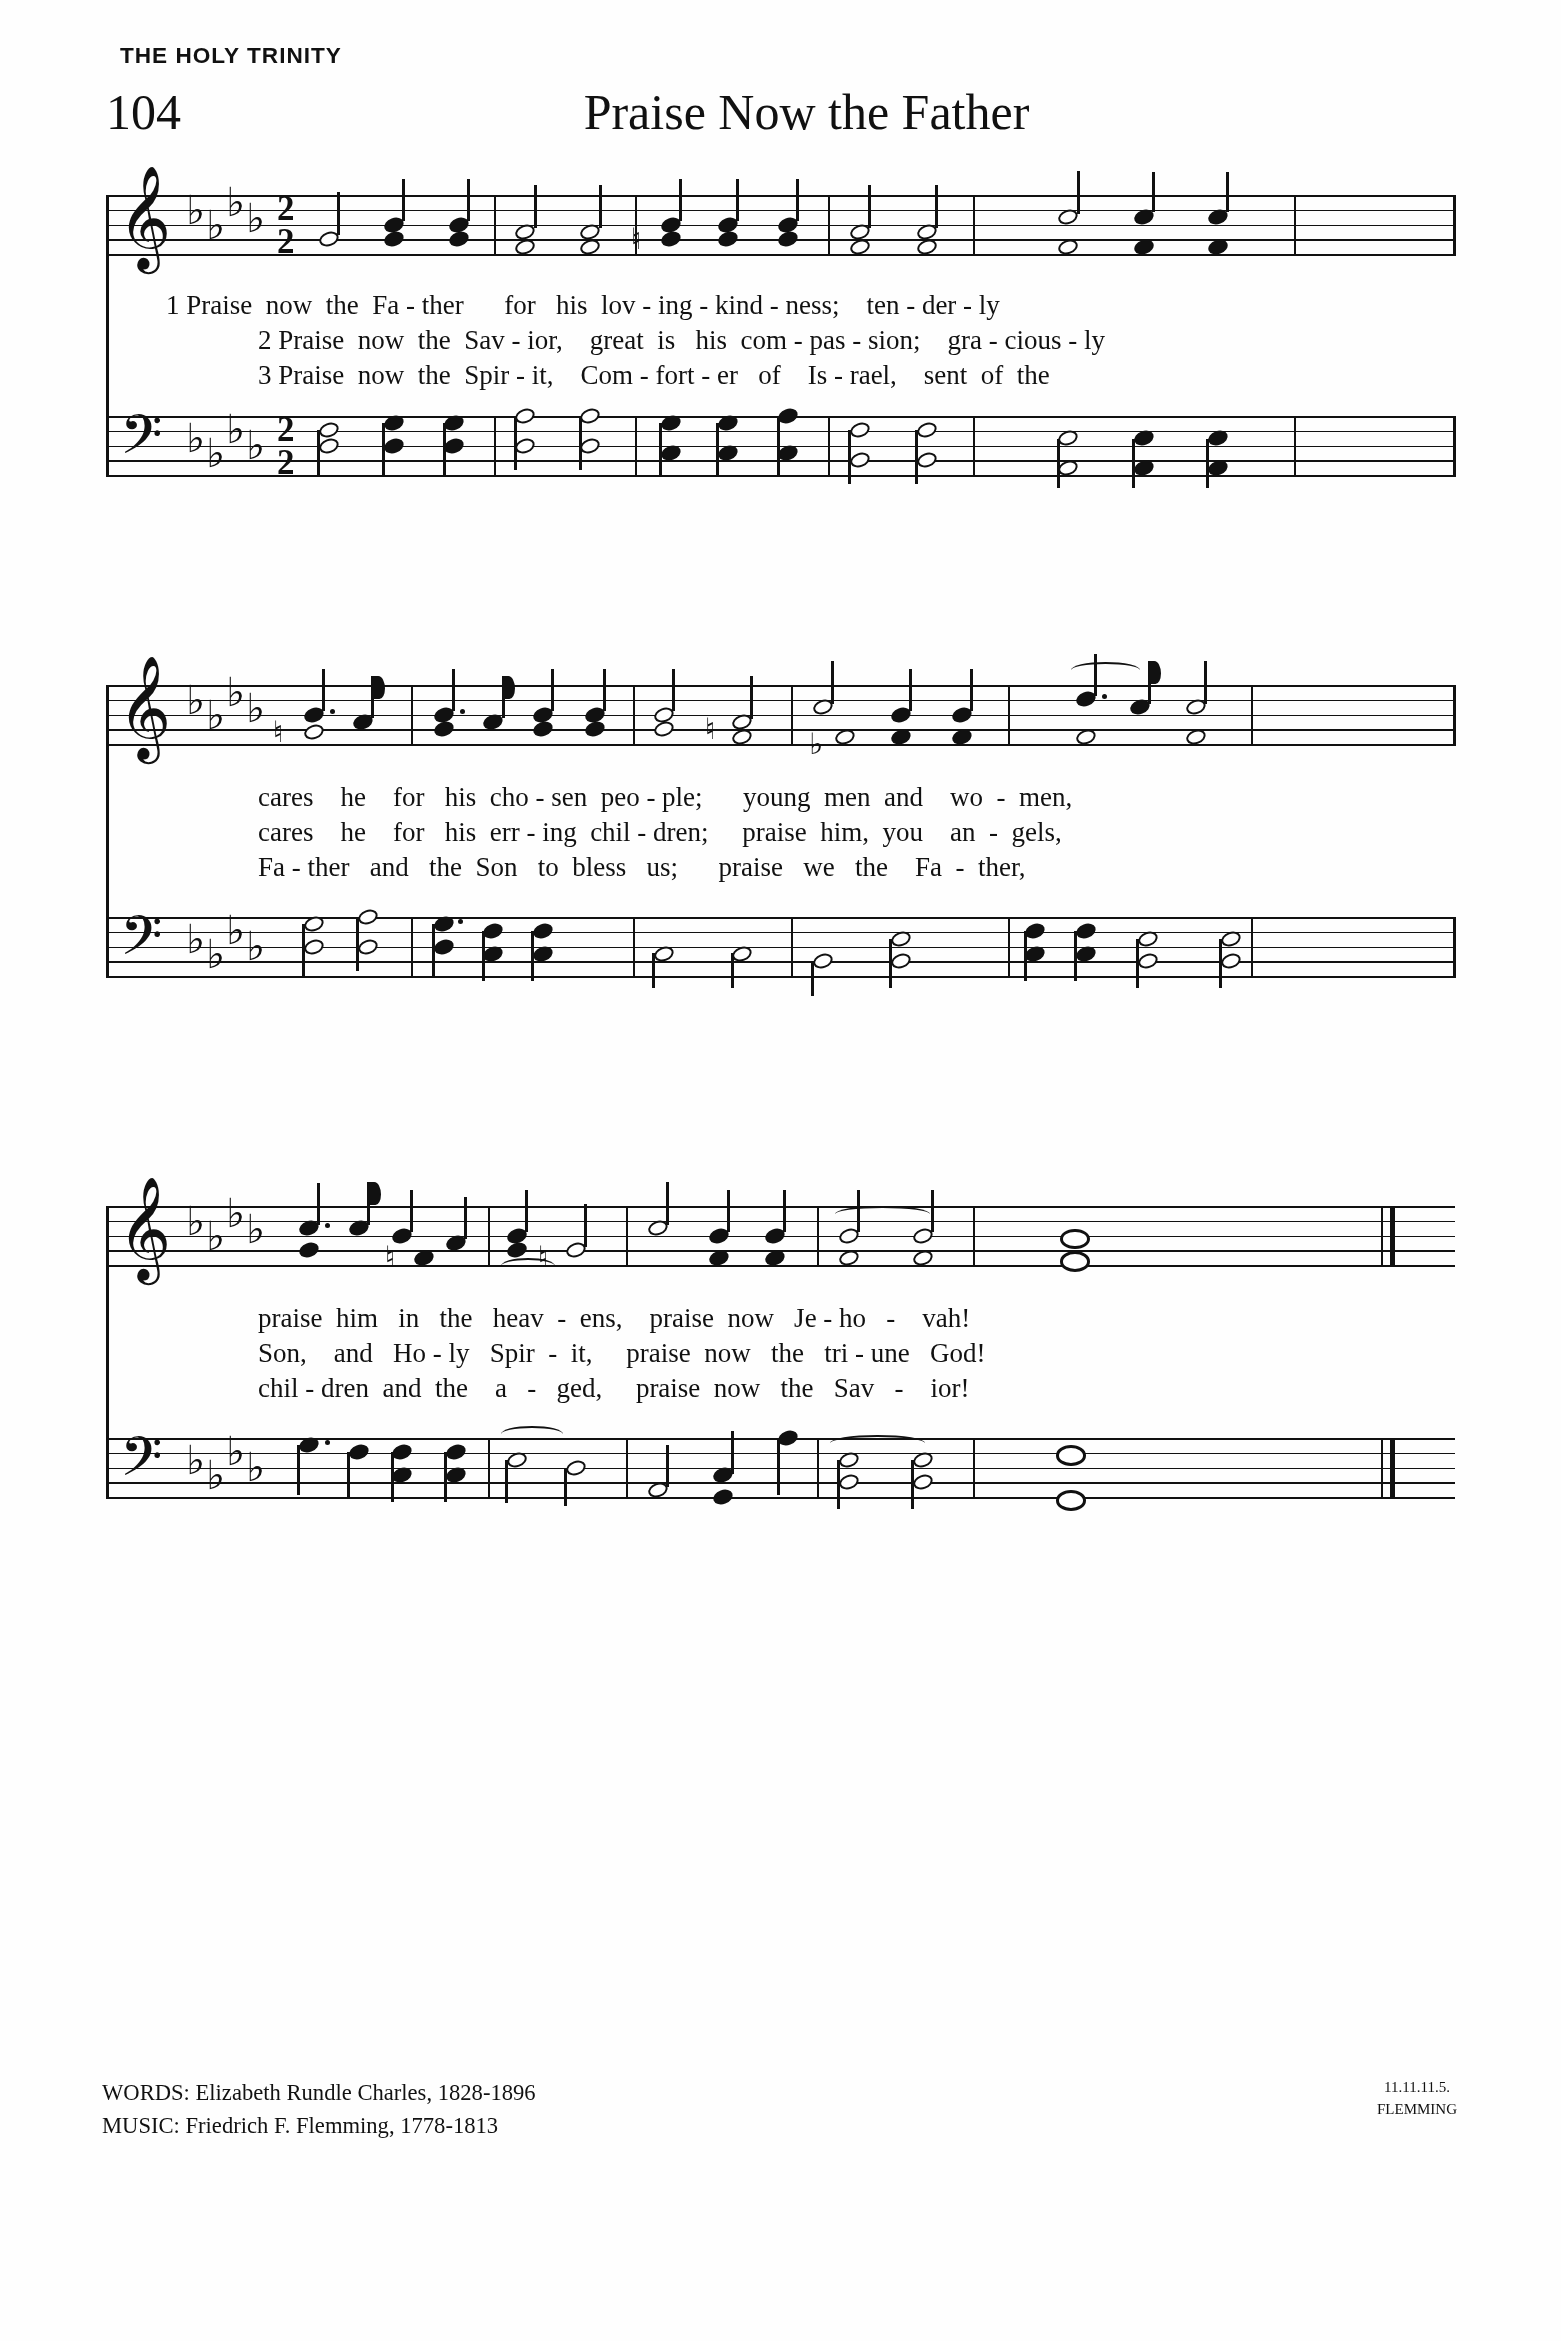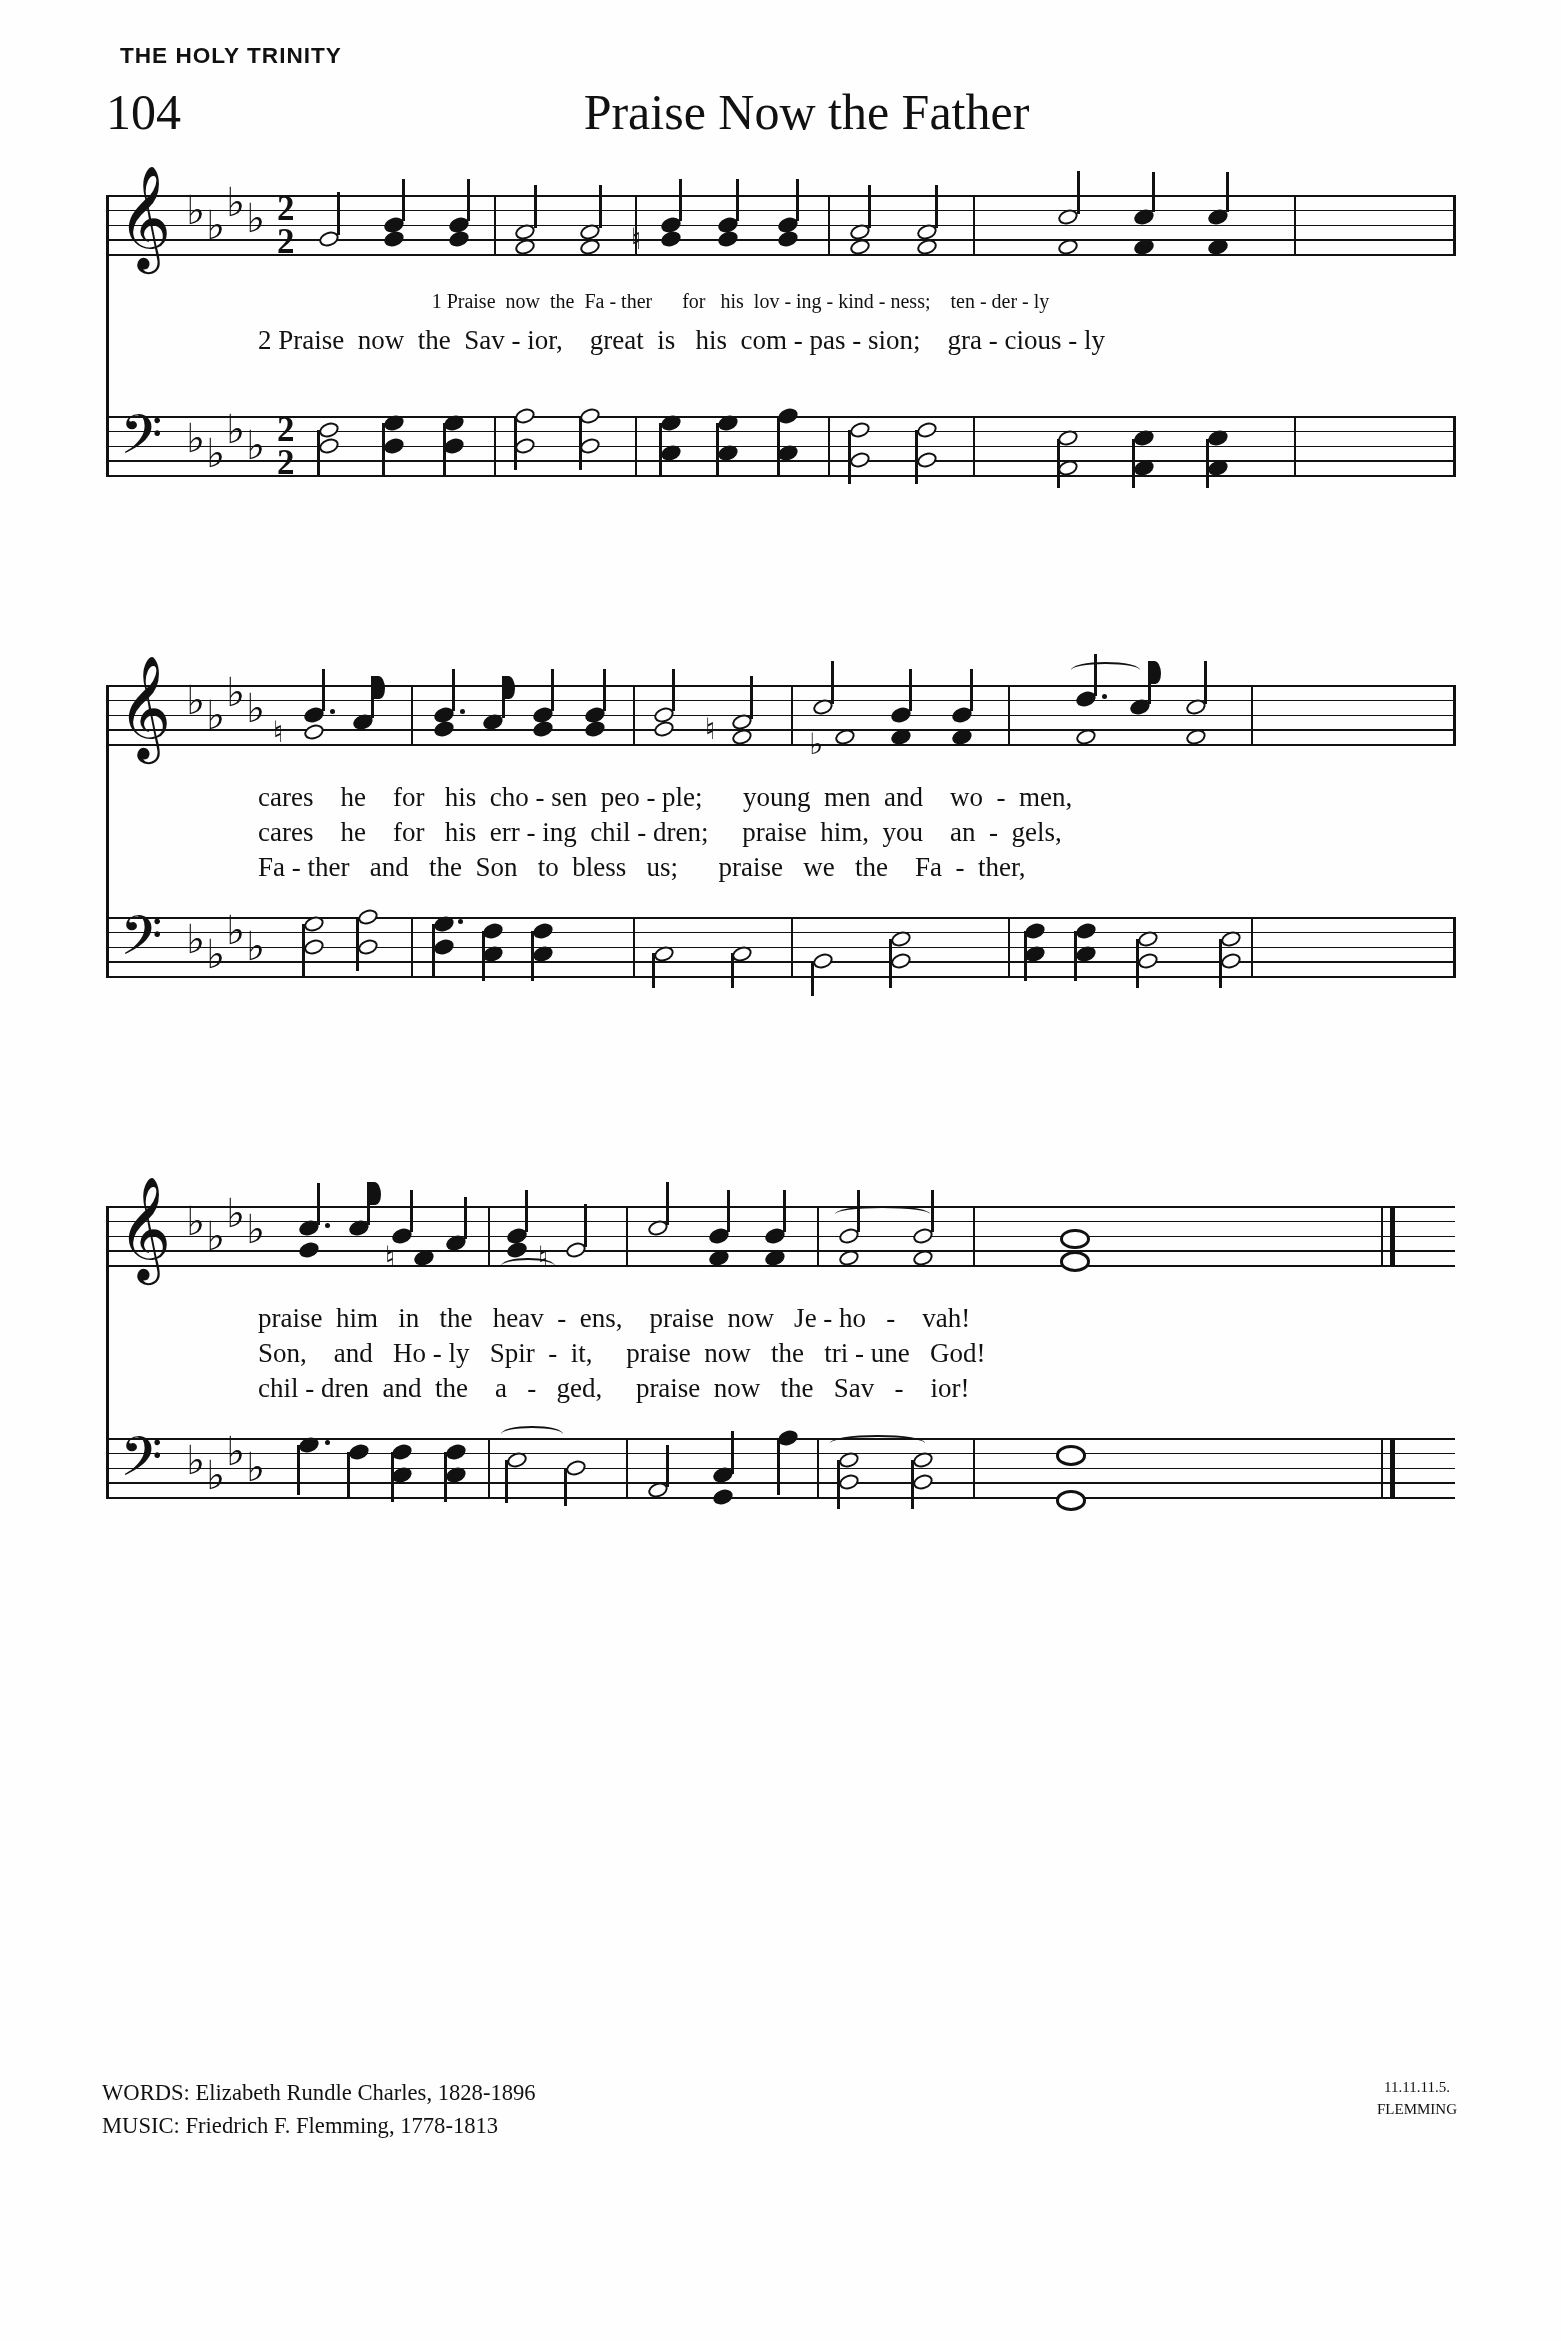--- a/index.html
+++ b/index.html
@@ -343,22 +343,23 @@
           <span class="nh" style="left:1102px; top:14.7px;"></span>
           <span class="stem" style="left:1120px; top:-22.6px; height:40px;"></span>
         </div>
       <div>
           <span class="nh" style="left:1102px; top:45px;"></span>
         </div>
       <div class="barline" style="left:1188px;"></div>
     </div>
 
     <div class="lyric-block" style="top:95px;">
-      <div class="lyric-line" style="display:block; text-align:center; padding-left:76px; font-size:20px;">1 Praise  now  the  Fa - ther      for   his  lov - ing - kind - ness;    ten - der - ly</div>
+      <div class="lyric-line" style="display:block; text-align:left; padding-left:60px; font-size:27px;">1 Praise  now  the  Fa - ther      for   his  lov - ing - kind - ness;    ten - der - ly</div>
       <div class="lyric-line" style="display:block; text-align:left; padding-left:152px; font-size:27px;">2 Praise  now  the  Sav - ior,    great  is   his  com - pas - sion;    gra - cious - ly</div>
+      <div class="lyric-line" style="display:block; text-align:left; padding-left:152px; font-size:27px;">3 Praise  now  the  Spir - it,    Com - fort - er   of    Is - rael,    sent  of  the</div>
     </div>
 
     <div class="staff" style="top:221px;">
       <div class="line l0"></div>
       <div class="line l1"></div>
       <div class="line l2"></div>
       <div class="line l3"></div>
       <div class="line l4"></div>
 
       <div class="clef bass">𝄢</div>

